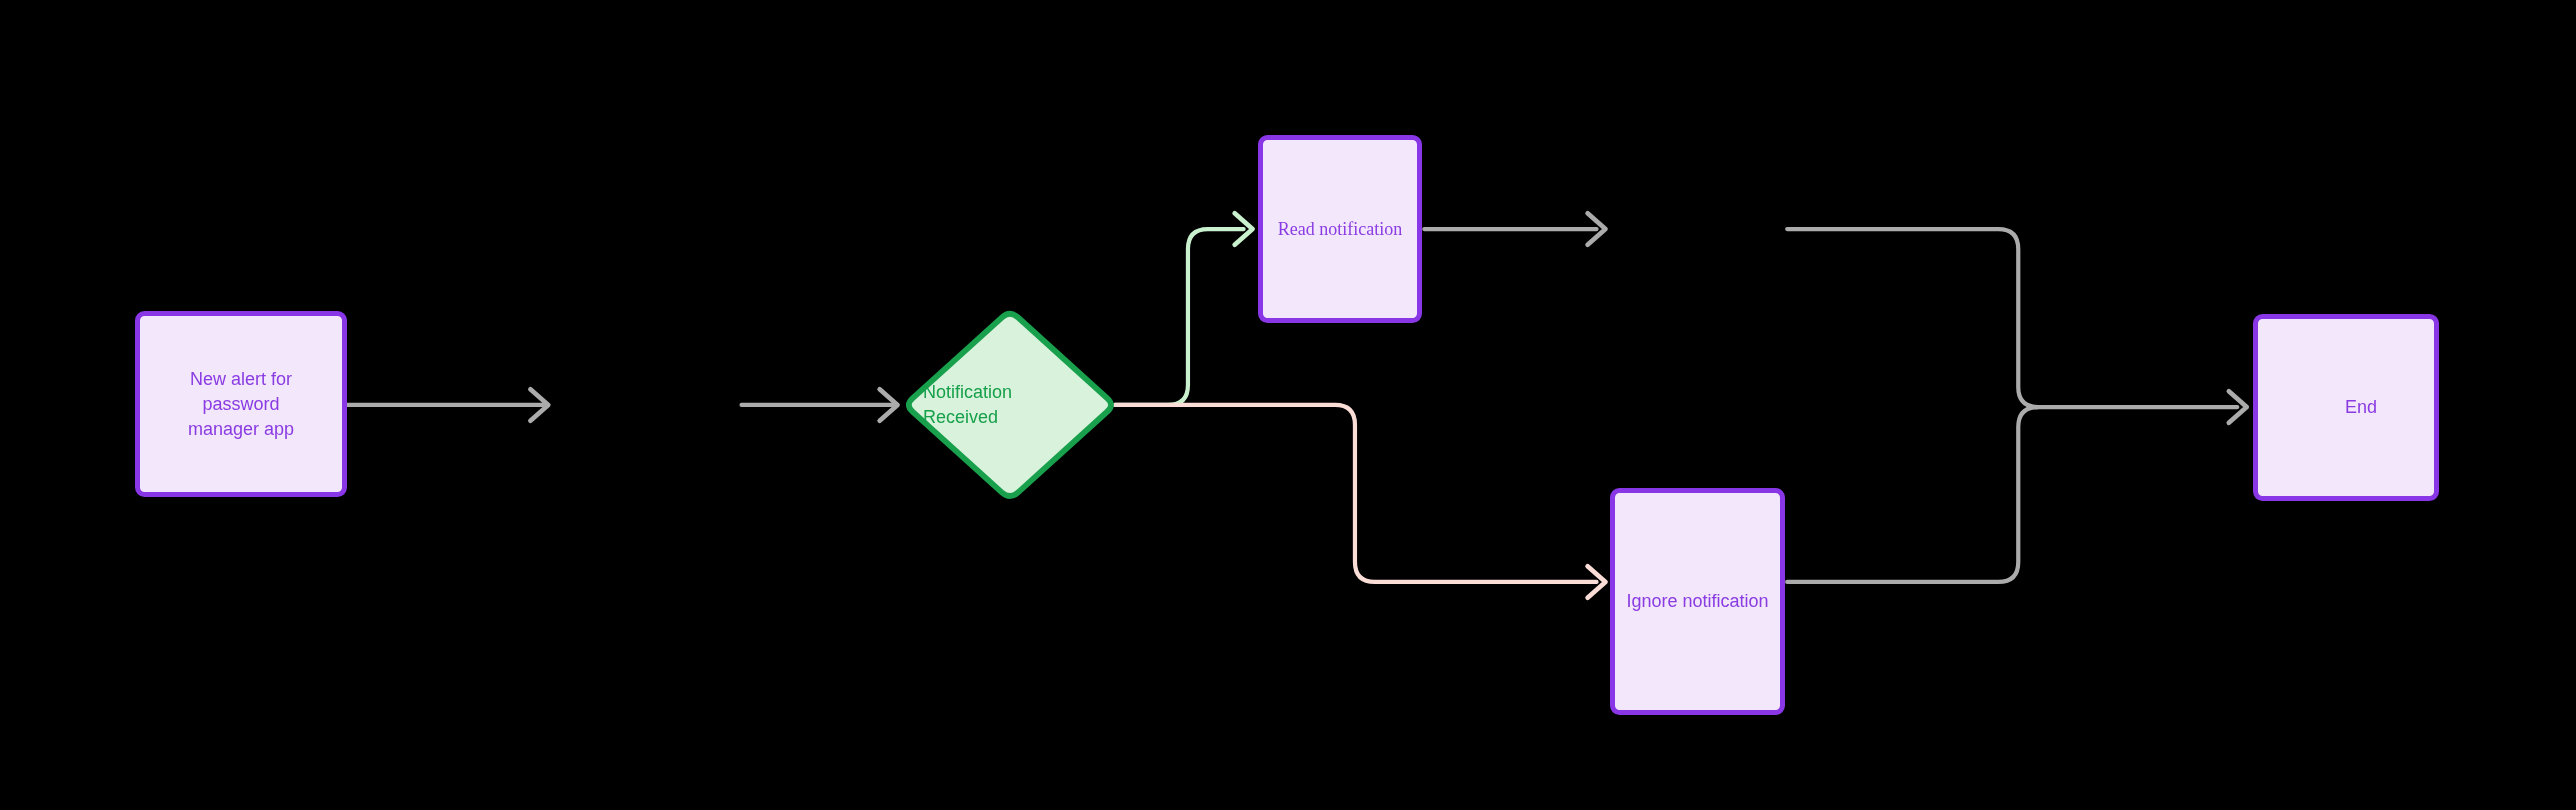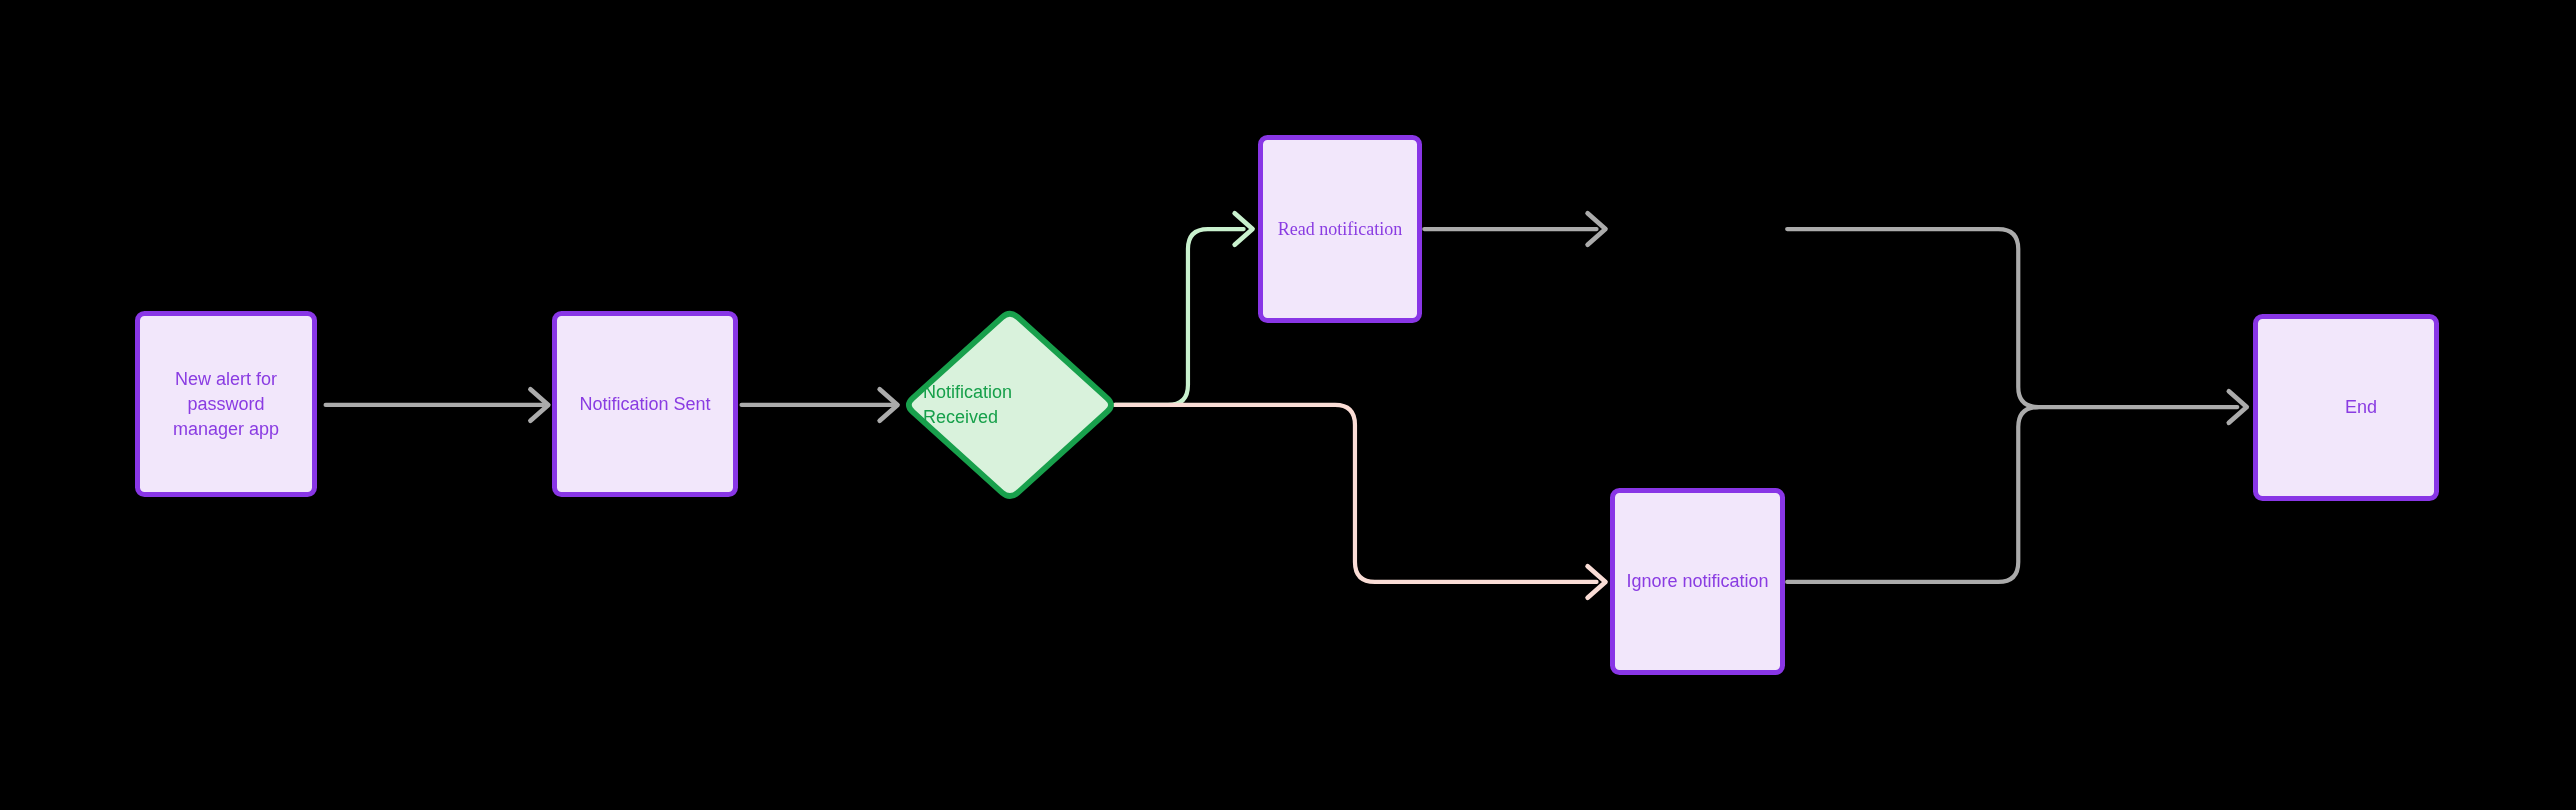--- a/index.html
+++ b/index.html
@@ -42,38 +42,35 @@
 
     <path class="edge" d="M 3403 436 H 3805 Q 3843 436 3843 474 V 737 Q 3843 775 3881 775 H 4260" stroke="#ABABAB"></path>
     <path class="arrowhead" d="M 4244 745 L 4278 775 L 4244 805" stroke="#ABABAB"></path>
 
     <path class="edge" d="M 3403 1108 H 3805 Q 3843 1108 3843 1070 V 813 Q 3843 775 3881 775" stroke="#ABABAB"></path>
 
     <path d="M 1738 758 L 1908 604 Q 1923 591 1938 604 L 2108 758 Q 2123 771 2108 784
              L 1938 938 Q 1923 951 1908 938 L 1738 784 Q 1723 771 1738 758 Z" fill="#D9F2DC" stroke="#18A04C" stroke-width="11" stroke-linejoin="round"></path>
   </svg>
 
-  <div class="node" style="left:135px;top:311px;width:182px;height:186px;">
+  <div class="node" style="left:135px;top:311px;width:212px;height:186px;">
     <span class="label w270">New alert for password manager app</span>
   </div>
 
-  <div class="node" style="left:552px;top:311px;width:186px;height:186px;">
-    <span class="label">Notification Sent</span>
-  </div>
 
   <div class="diamond-label">
     <span class="label">Notification Received</span>
   </div>
 
   <div class="node" style="left:1258px;top:135px;width:164px;height:188px;font-family:Liberation Serif, serif;">
     <span class="label">Read notification</span>
   </div>
 
 
-  <div class="node" style="left:1610px;top:488px;width:175px;height:187px;">
+  <div class="node" style="left:1610px;top:488px;width:175px;height:227px;">
     <span class="label">Ignore notification</span>
   </div>
 
   <div class="node" style="left:2253px;top:314px;width:186px;height:187px;padding-left:32px;">
     <span class="label">End</span>
   </div>
 
 </div>
 
 

